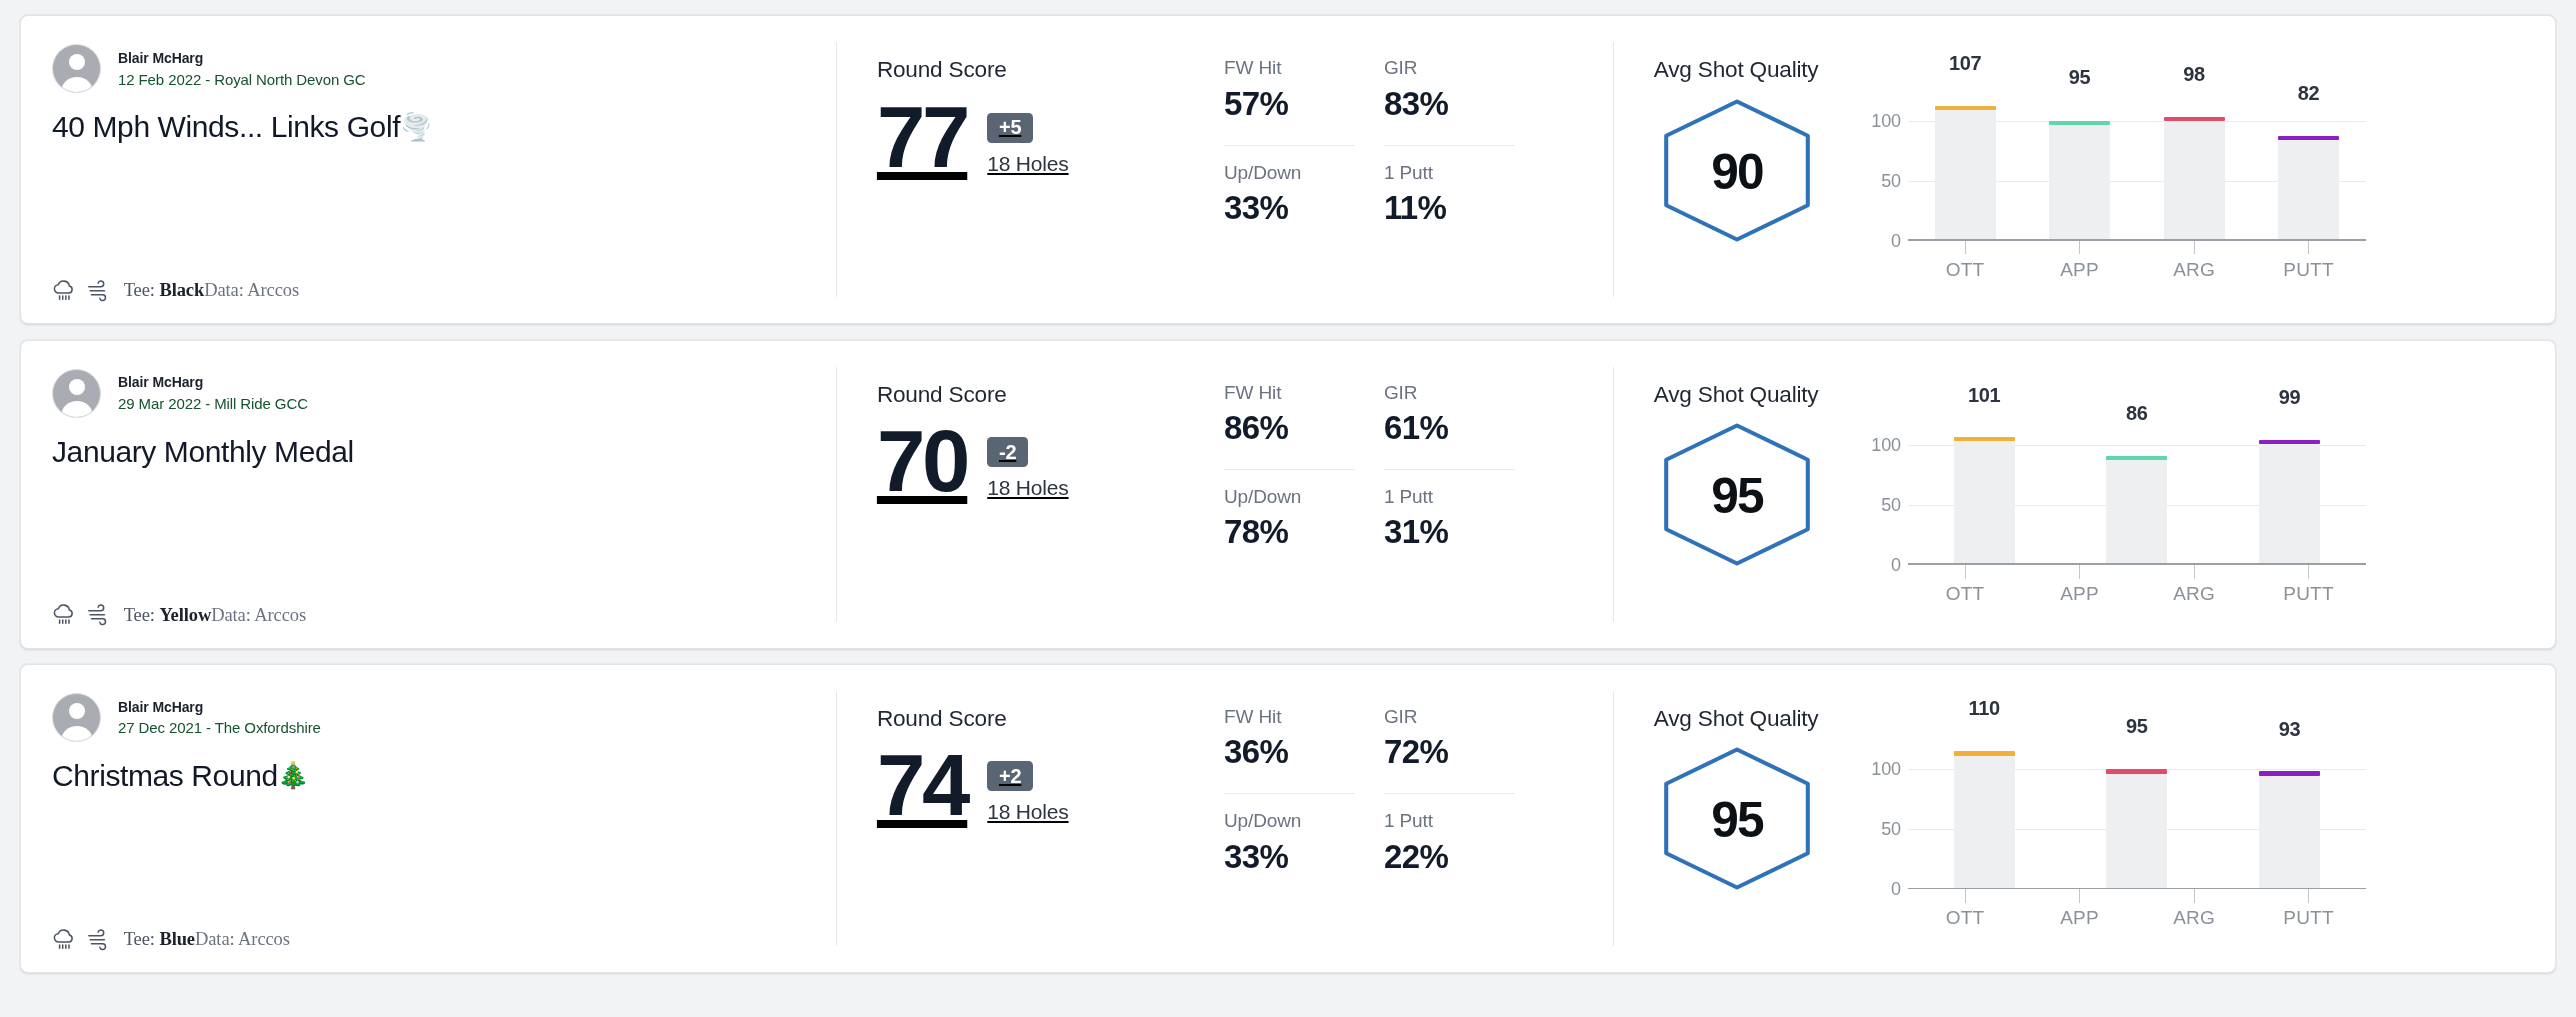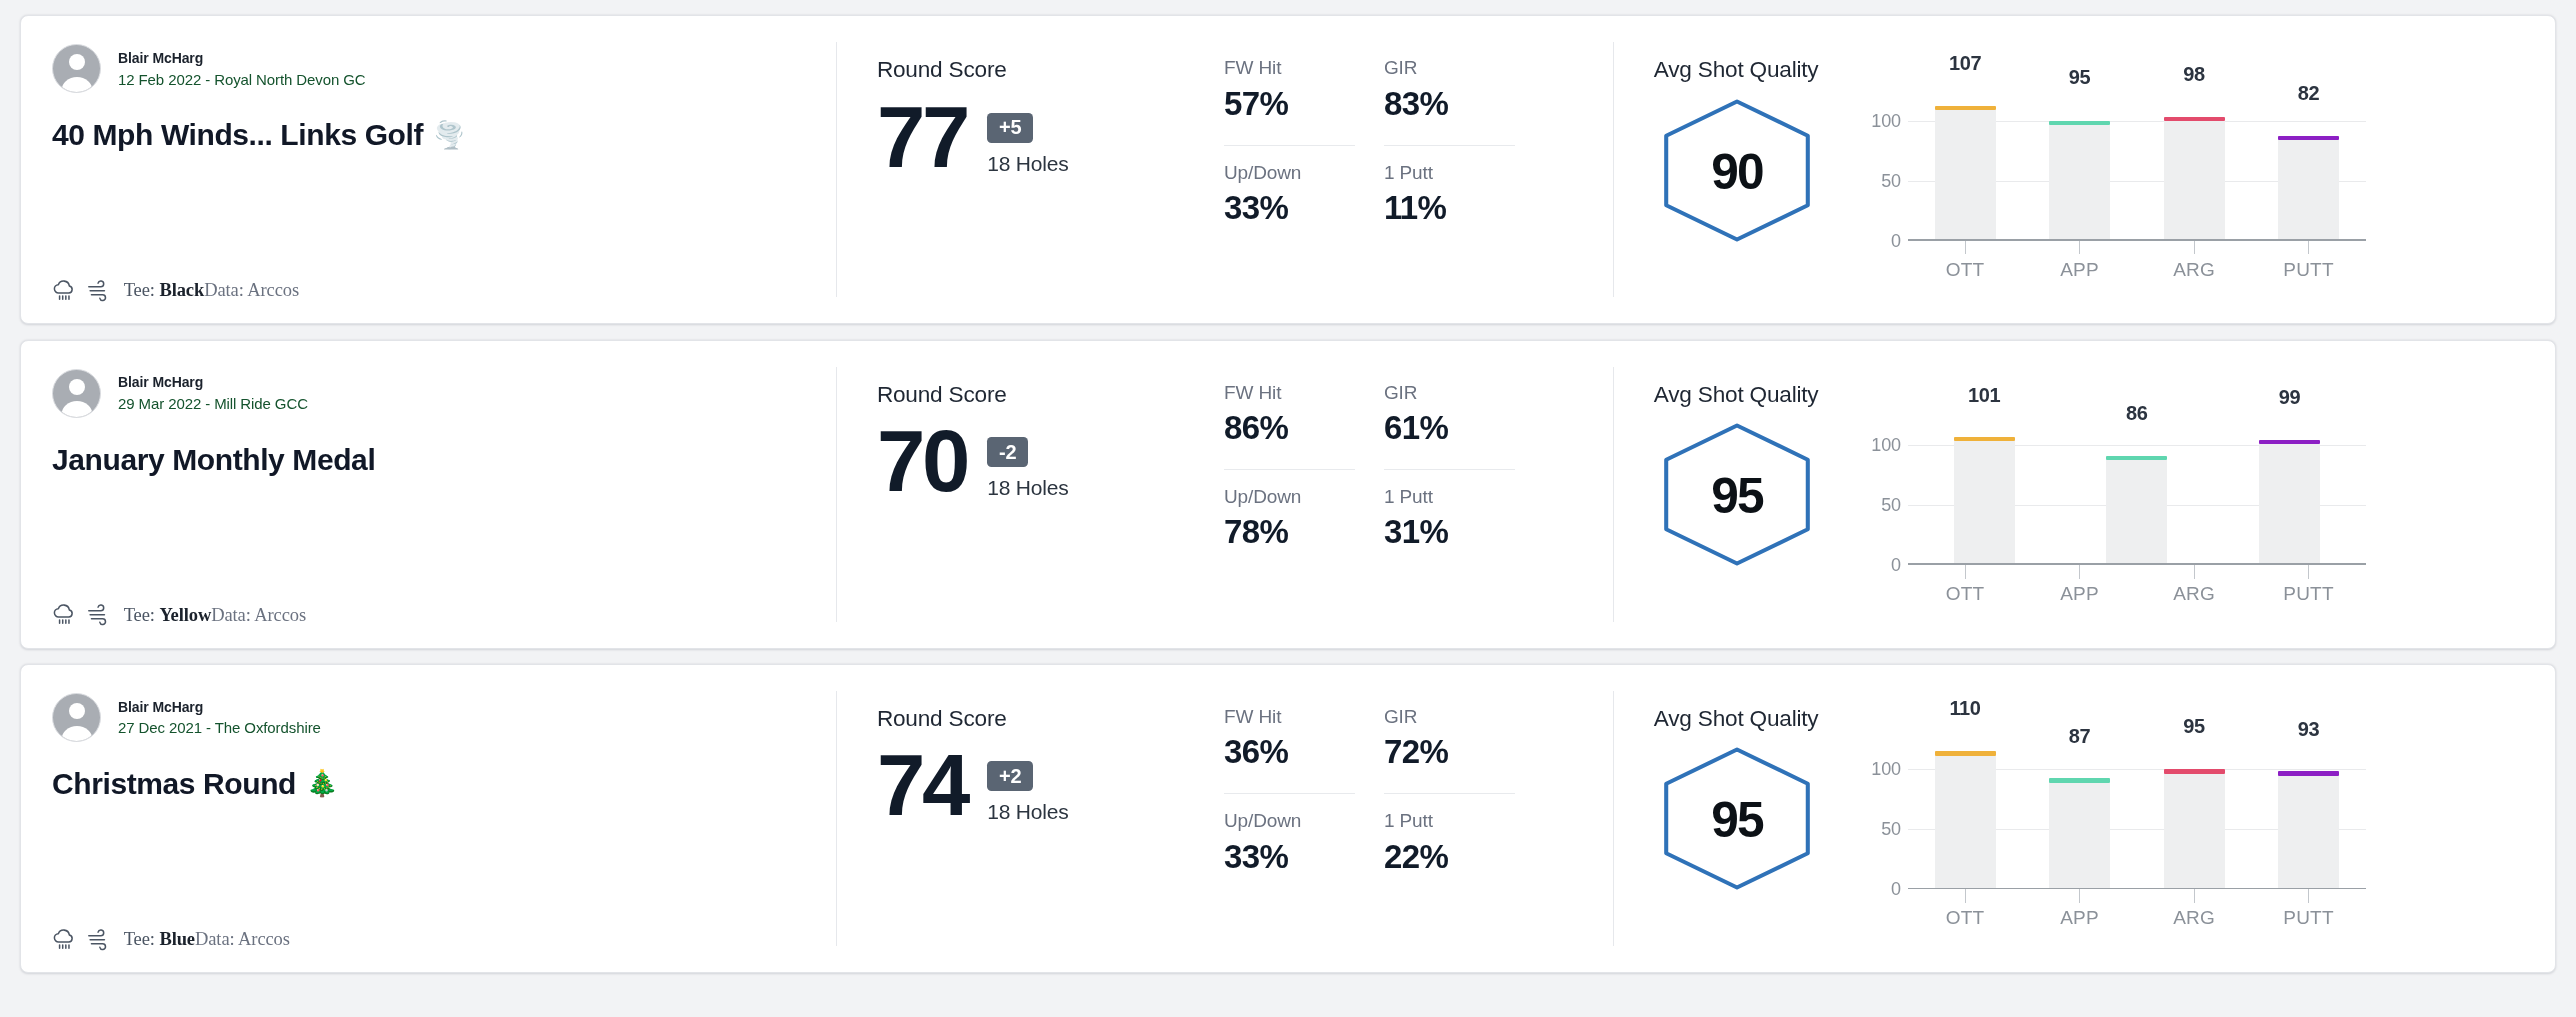--- a/index.html
+++ b/index.html
@@ -48,23 +48,23 @@
   .avatar .body {
     position:absolute; left:50%; bottom:-11.7px; transform:translateX(-50%);
     width:31px; height:27px; border-radius:50% 50% 46% 46%; background:#ffffff;
   }
   .player-meta { display:flex; flex-direction:column; gap:4.5px; }
   .player-name {
     font-size: 14px; font-weight: 700; color:#1b222c; letter-spacing:-0.1px;
   }
   .round-sub { font-size:15px; color:#14532d; letter-spacing:-0.1px; }
   .round-title {
-    margin-top: 25px;
-    font-size: 30px; font-weight: 700; color:#111827; letter-spacing:-0.4px;
-    display:flex; align-items:center; gap:10px;
+    margin-top: 17px;
+    font-size: 30px; font-weight: 400; color:#111827; letter-spacing:-0.4px;
+    display:flex; align-items:center; 
   }
   .round-title .emoji { font-size:26px; }
   .card-footer {
     position:absolute; left:31px; right:31px; bottom:0;
     height: 65px;
     display:flex; align-items:center; font-family:Liberation Serif, serif;
   }
   .footer-left { display:flex; align-items:center; gap:11.7px; }
   .footer-left .cond-icons { display:flex; align-items:center; gap:10px; }
   .tee-text { font-size:18.5px; color:#4b5563; letter-spacing:-0.1px; }
@@ -77,21 +77,21 @@
   }
 
   
   .score-block {
     width: 776px; flex:0 0 776px;
     padding: 41px 0 0 40px;
     display:flex;
   }
   .score-col { width: 347px; flex:0 0 347px; }
   .block-label { font-size:22.6px; color:#1f2733; letter-spacing:-0.2px; }
-  .score-row { margin-top:13.5px; display:flex; align-items:flex-start; gap:20px; }
+  .score-row { margin-top:13.5px; display:flex; align-items:flex-start; gap:20px;text-decoration:underline; }
   .score-number {
     font-size: 87px; font-weight: 700; line-height: 0.92;
     color:#111b29; letter-spacing:-3.2px;
   }
   .score-side { padding-top: 16px; display:flex; flex-direction:column; gap:9px; }
   .score-diff {
     align-self:flex-start;
     background:#5a6573; color:#ffffff;
     font-size:20px; font-weight:700;
     border-radius:4.5px; padding:4.5px 11.7px 5.4px 11.7px;
@@ -582,26 +582,20 @@
               <div class="sq-gridline" style="top: 84px;"></div>
               <div class="sq-gridline" style="top: 24px;"></div>
             <div class="sq-bars">
                 <div class="sq-bar-slot">
                   <div class="sq-bar-label" style="bottom: 137px;">110</div>
                   <div class="sq-bar-col" style="height: 132px;">
                     <div class="sq-bar-cap" style="background: rgb(239, 177, 58);"></div>
                   </div>
                 </div>
                 <div class="sq-bar-slot">
-                  <div class="sq-bar-label" style="bottom: 109px;">87</div>
-                  <div class="sq-bar-col" style="height: 105px;">
-                    <div class="sq-bar-cap" style="background: rgb(95, 214, 175);"></div>
-                  </div>
-                </div>
-                <div class="sq-bar-slot">
                   <div class="sq-bar-label" style="bottom: 119px;">95</div>
                   <div class="sq-bar-col" style="height: 114px;">
                     <div class="sq-bar-cap" style="background: rgb(227, 75, 108);"></div>
                   </div>
                 </div>
                 <div class="sq-bar-slot">
                   <div class="sq-bar-label" style="bottom: 116px;">93</div>
                   <div class="sq-bar-col" style="height: 112px;">
                     <div class="sq-bar-cap" style="background: rgb(140, 31, 196);"></div>
                   </div>

